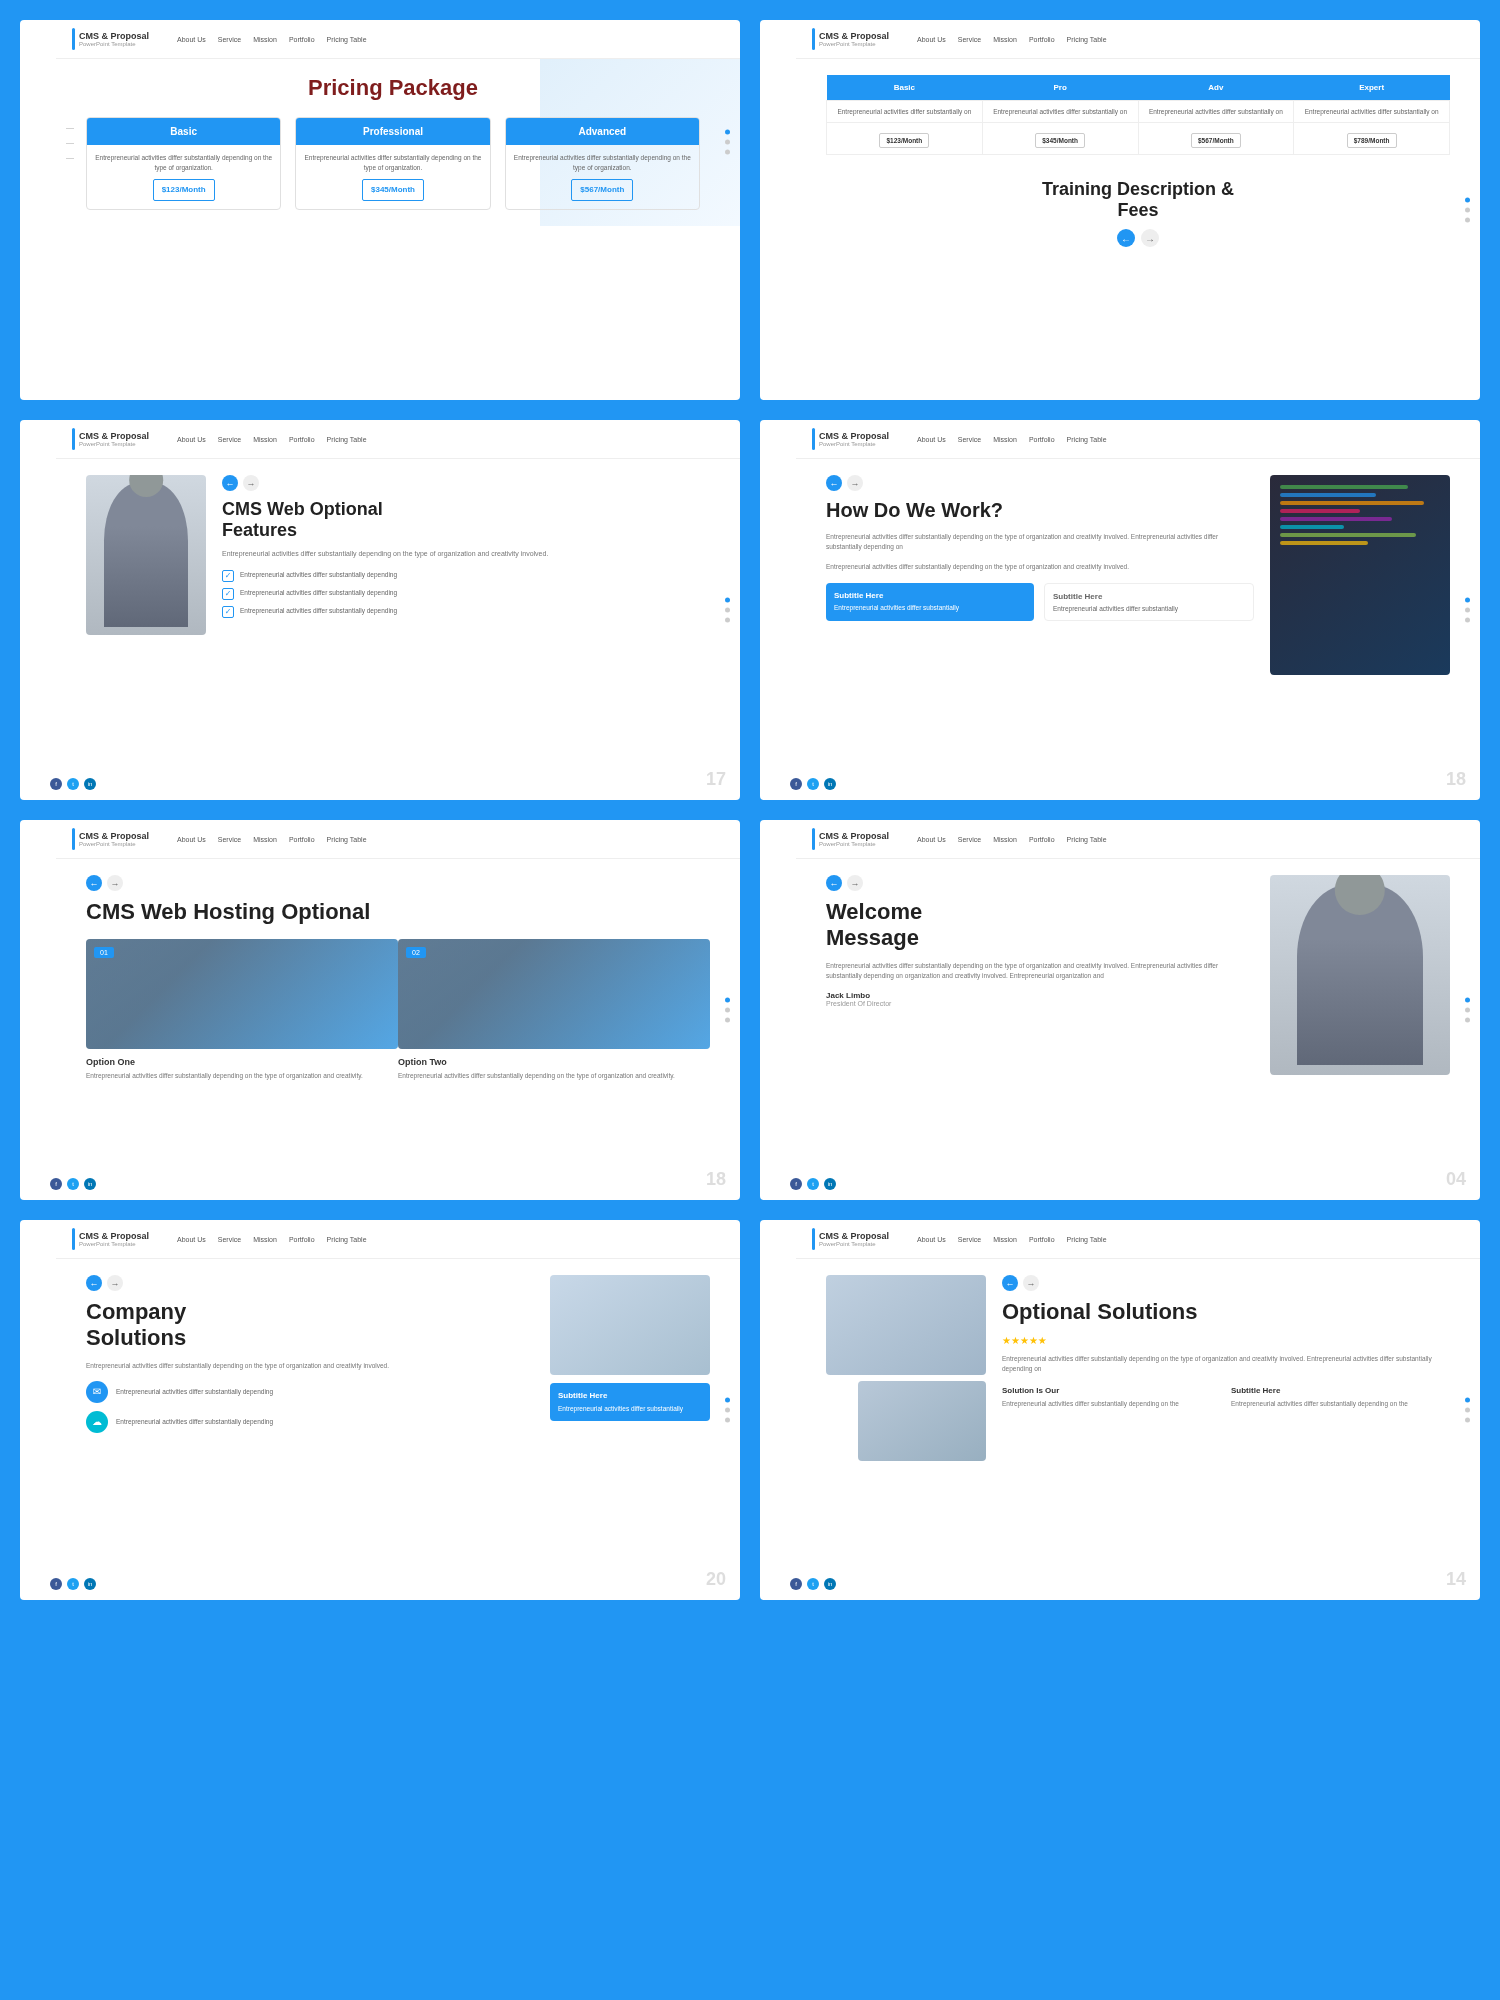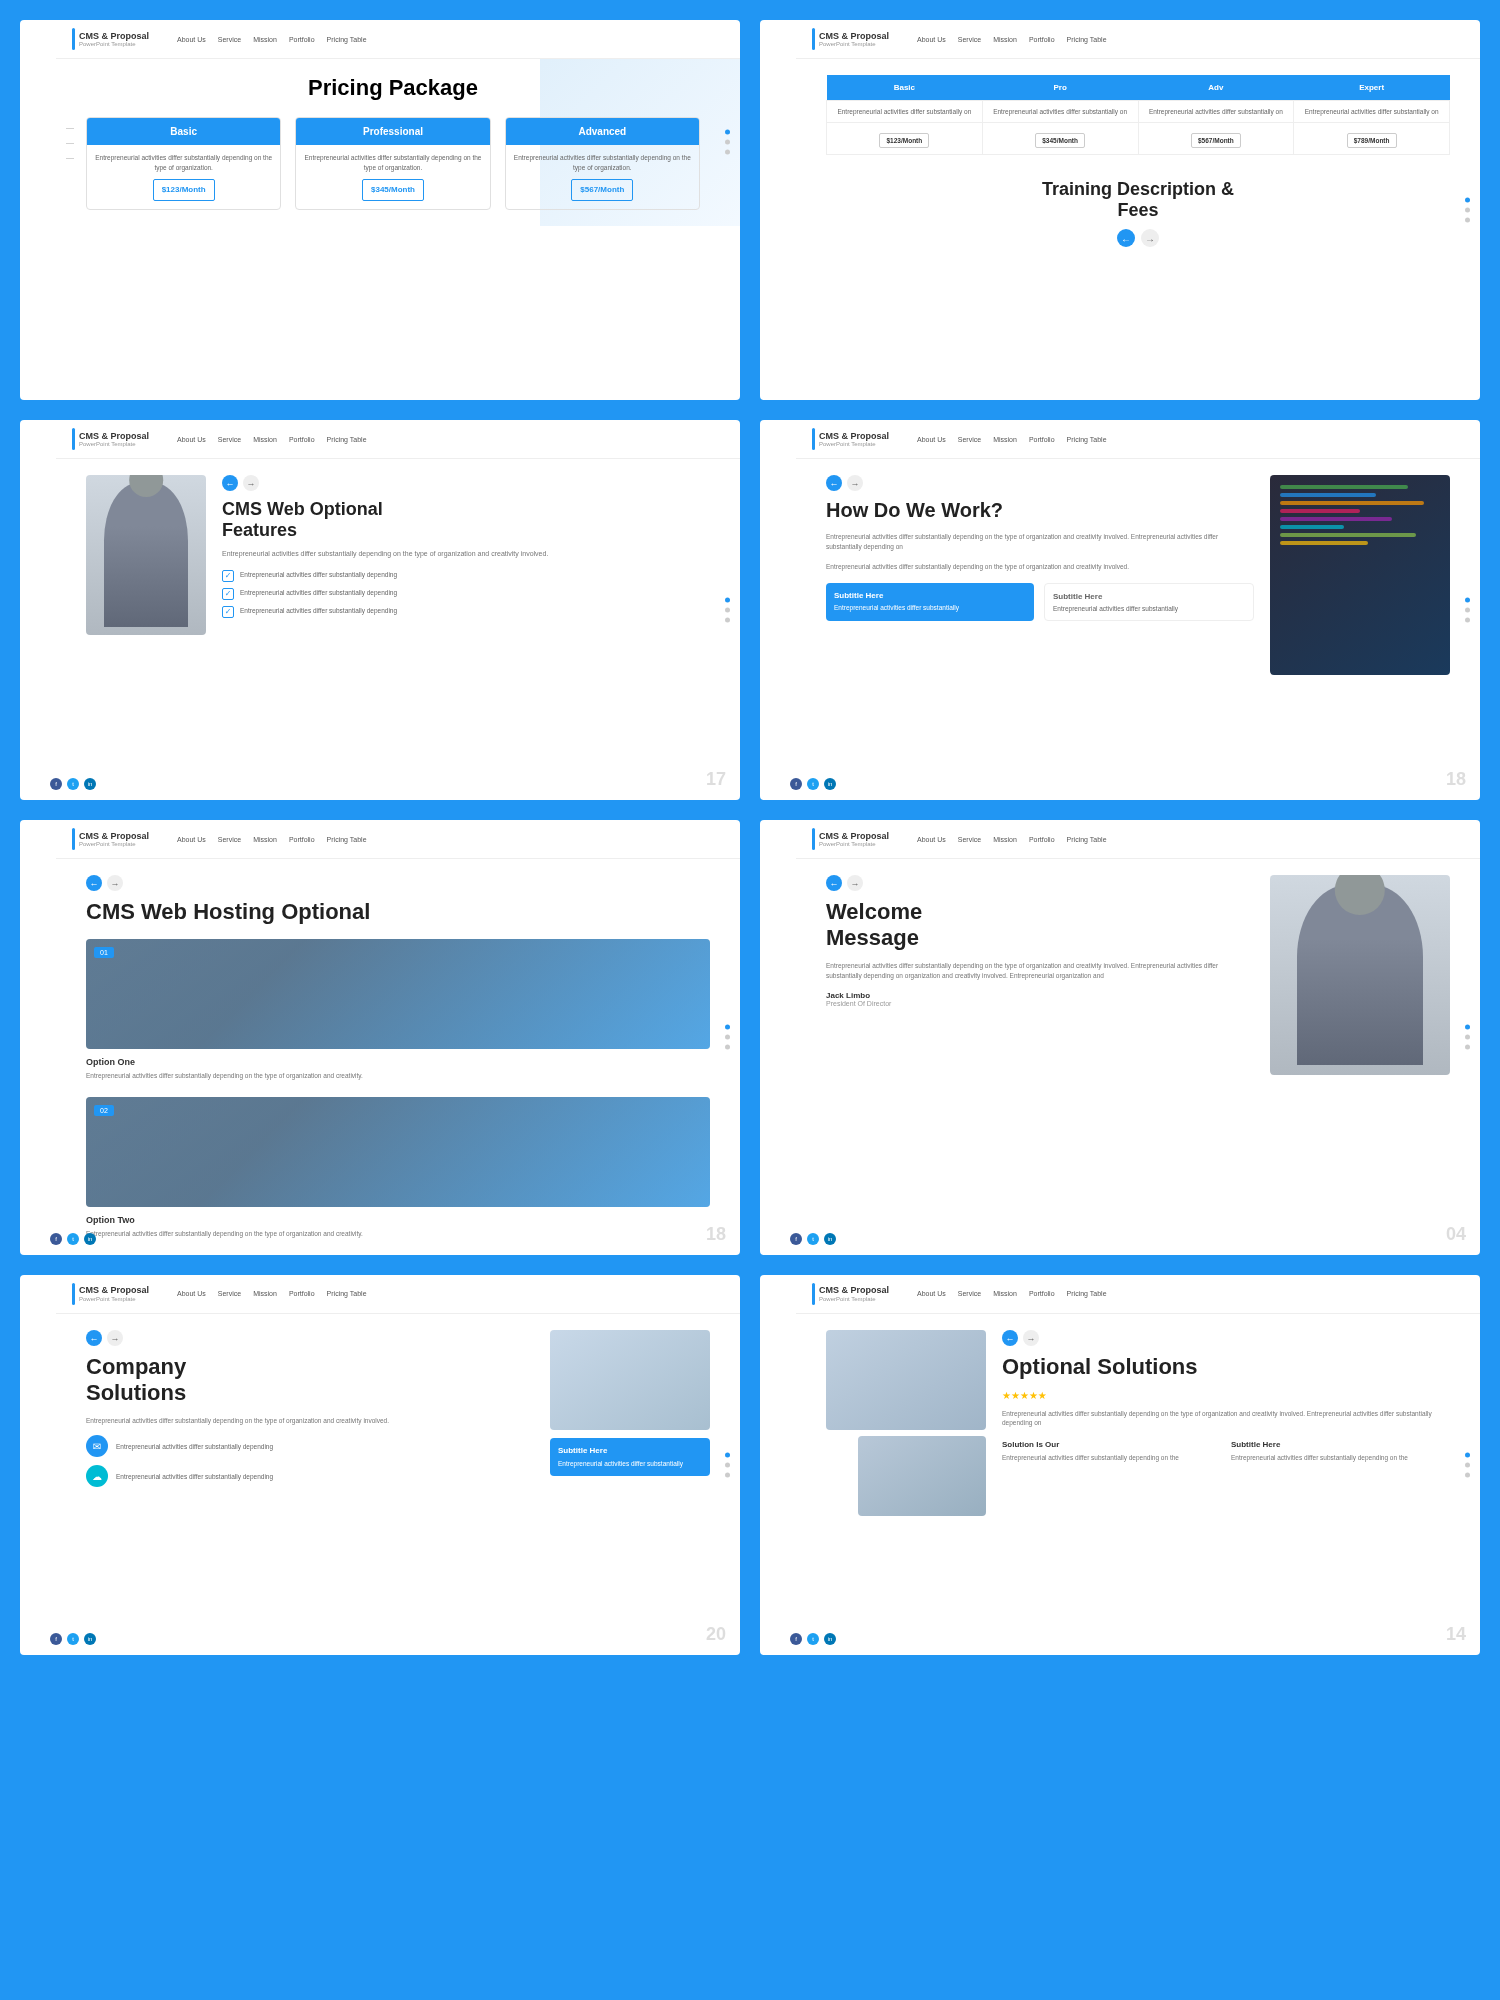--- a/index.html
+++ b/index.html
@@ -103,21 +103,21 @@
       top: 0; right: 0;
       width: 200px;
       height: 100%;
       background: linear-gradient(135deg, #b3d9f5 0%, #e0f0ff 100%);
       opacity: 0.4;
       z-index: 0;
     }
     .slide1-title {
       font-size: 22px;
       font-weight: bold;
-      color: #000000;
+      color: #7f1d1d;
       text-align: center;
       margin-bottom: 16px;
       position: relative;
       z-index: 1;
     }
     .pricing-cards {
       display: flex;
       gap: 14px;
       position: relative;
       z-index: 1;
@@ -315,22 +315,21 @@
       margin-bottom: 4px;
       opacity: 0.7;
     }
 
     
     .slide5-content { padding: 16px 30px; }
     .slide5-nav { display: flex; gap: 5px; margin-bottom: 8px; }
     .slide5-title { font-size: 22px; font-weight: bold; color: #222; margin-bottom: 14px; }
     .hosting-options {
       display: flex;
-      gap: 16px;
-      flex-direction: column;
+      gap: 0;
     }
     .hosting-option { flex: 1; }
     .hosting-img {
       width: 100%;
       height: 110px;
       background: linear-gradient(145deg, #c8dde8, #a0c0d0);
       border-radius: 4px;
       margin-bottom: 8px;
       position: relative;
       overflow: hidden;

